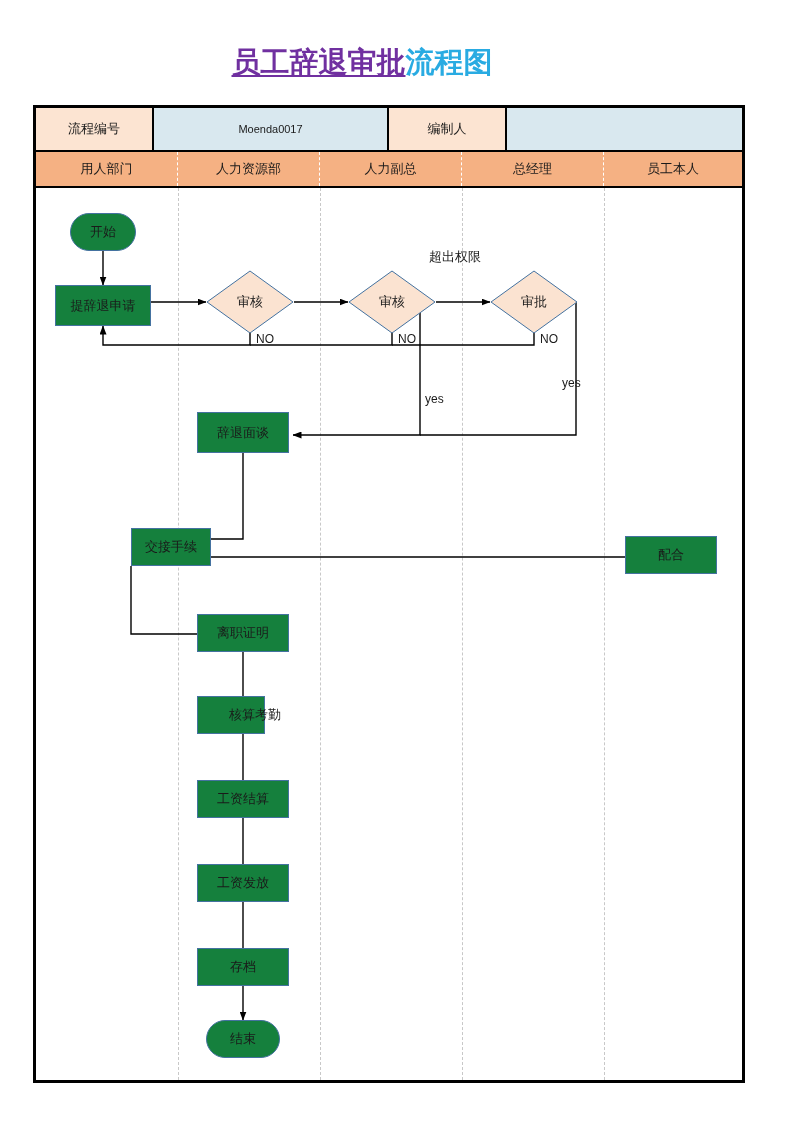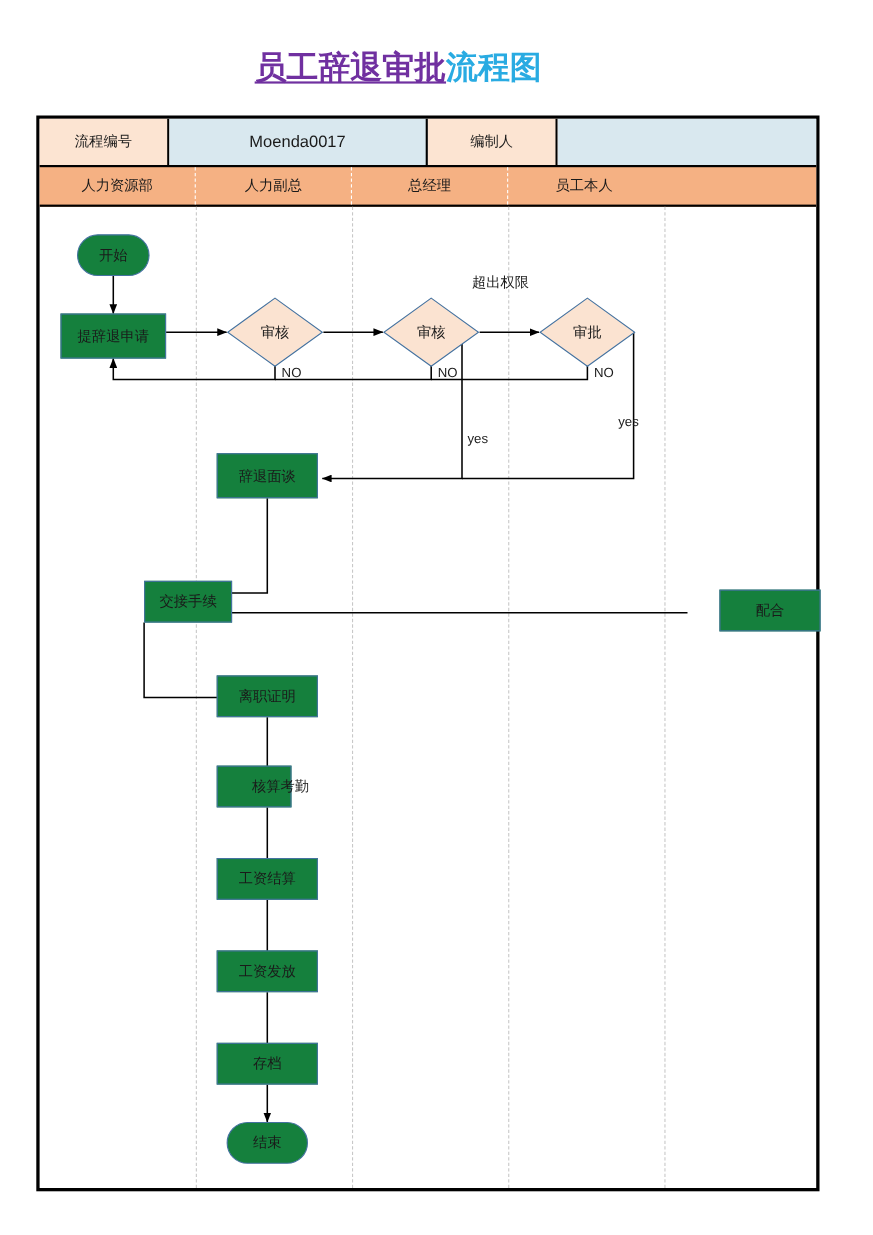--- a/index.html
+++ b/index.html
@@ -66,21 +66,21 @@
     justify-content: center;
     font-size: 13px;
     color: #1a1a1a;
     border-right: 2px solid #000000;
   }
   .info-cell.last { border-right: none; }
   .info-label  { background: #FCE4D2; }
   .info-value  { background: #D9E8EF; }
   .info-blank  { background: #D9E8EF; }
   #cell-code-label  { width: 118px; }
-  #cell-code-value  { width: 235px; font-size: 15px; }
+  #cell-code-value  { width: 235px; font-size: 11px; }
   #cell-author-label{ width: 118px; }
   #cell-author-value{ width: 235px; }
 
   
   #lane-header {
     position: absolute;
     left: 0;
     top: 42px;
     width: 706px;
     height: 34px;
@@ -182,20 +182,21 @@
 <div id="diagram-frame">
 
   <div id="info-row">
     <div class="info-cell info-label" id="cell-code-label">流程编号</div>
     <div class="info-cell info-value" id="cell-code-value">Moenda0017</div>
     <div class="info-cell info-label" id="cell-author-label">编制人</div>
     <div class="info-cell info-blank last" id="cell-author-value"></div>
   </div>
 
   <div id="lane-header">
+    <div class="lane-head-cell" style="width:142px">用人部门</div>
     <div class="lane-head-cell" style="width:142px">人力资源部</div>
     <div class="lane-head-cell" style="width:142px">人力副总</div>
     <div class="lane-head-cell" style="width:142px">总经理</div>
     <div class="lane-head-cell last" style="width:138px">员工本人</div>
   </div>
 
   <div id="lane-body">
     <div class="lane-divider" style="left:142px"></div>
     <div class="lane-divider" style="left:284px"></div>
     <div class="lane-divider" style="left:426px"></div>
@@ -268,21 +269,21 @@
     <svg width="88" height="64" viewBox="0 0 88 64">
       <polygon points="44,1 87,32 44,63 1,32" fill="#FBE3D1" stroke="#4472A0" stroke-width="1"></polygon>
     </svg>
     <div class="diamond-label">审批</div>
   </div>
 
   <div class="node" style="left:161px; top:304px; width:92px; height:41px;">辞退面谈</div>
 
   <div class="node" style="left:95px; top:420px; width:80px; height:38px;">交接手续</div>
 
-  <div class="node" style="left:589px; top:428px; width:92px; height:38px;margin-left:29px;">配合</div>
+  <div class="node" style="left:589px; top:428px; width:92px; height:38px;">配合</div>
 
   <div class="node" style="left:161px; top:506px; width:92px; height:38px;">离职证明</div>
 
   <div class="node" style="left:161px; top:588px; width:68px; height:38px;padding-left:48px;">核算考勤</div>
 
   <div class="node" style="left:161px; top:672px; width:92px; height:38px;">工资结算</div>
 
   <div class="node" style="left:161px; top:756px; width:92px; height:38px;">工资发放</div>
 
   <div class="node" style="left:161px; top:840px; width:92px; height:38px;">存档</div>

